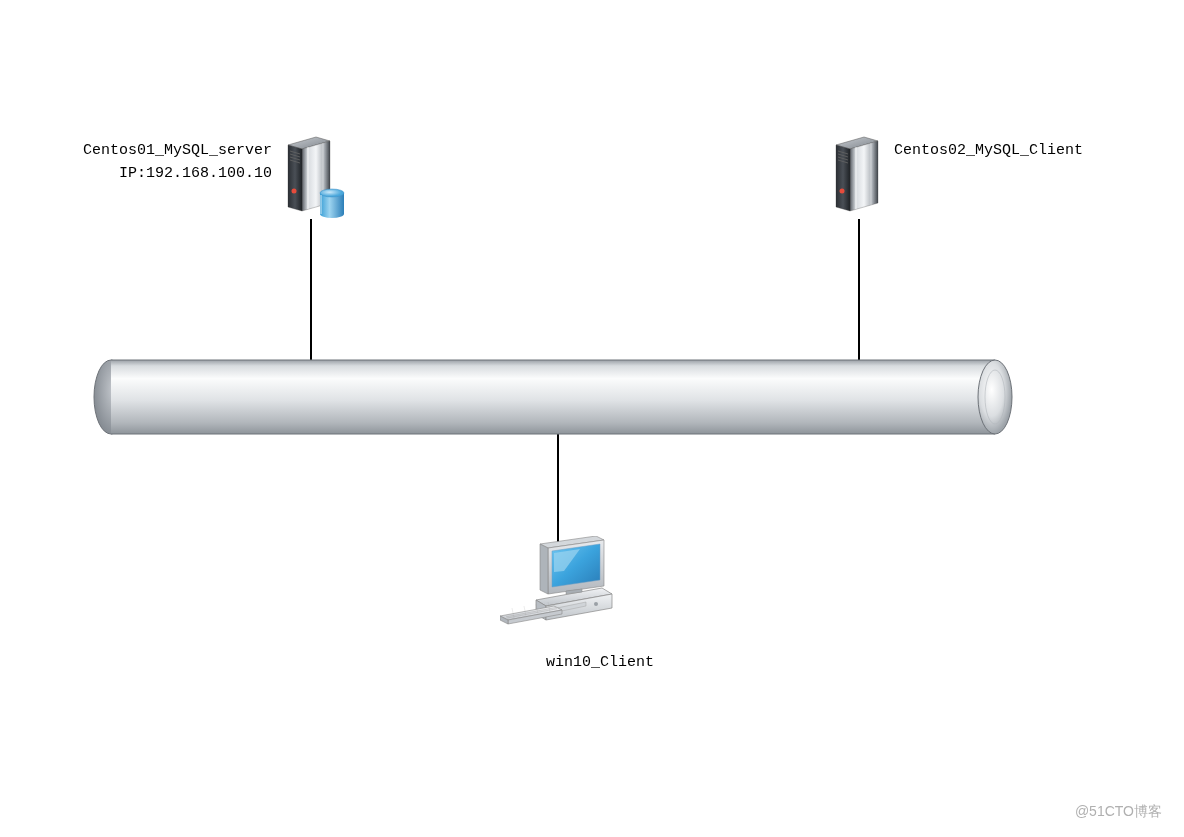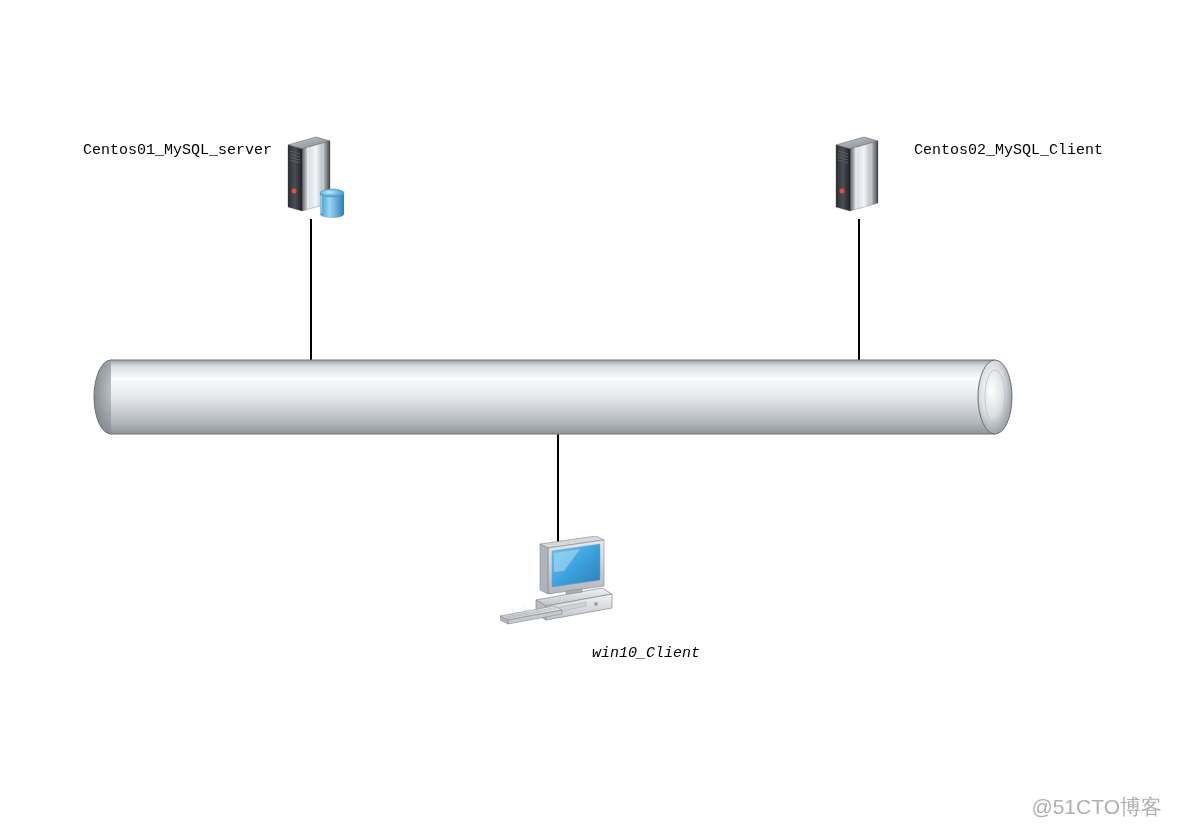--- a/index.html
+++ b/index.html
@@ -75,36 +75,34 @@
       position: absolute;
       top: 135px;
       left: 834px;
     }
     .node-server-right .node-label {
       position: absolute;
       top: 5px;
       left: 60px;
       text-align: right;
       white-space: nowrap;
-      margin-left: 20px;
     }
     
     .node-client-bottom {
       position: absolute;
       top: 536px;
       left: 500px;
     }
     .node-client-bottom .node-label {
       position: absolute;
-      top: 107px;
+      top: 116px;
       left: 0;
       width: 200px;
-      text-align: right;
+      text-align: center;
       white-space: nowrap;
-      font-style: italic;
     }
     
     
     .connector {
       position: absolute;
       background: #000;
     }
     .line-left {
       left: 310px;
       top: 219px;
@@ -132,32 +130,33 @@
       width: 921px;
       height: 78px;
     }
     
     
     .watermark {
       position: absolute;
       bottom: 16px;
       right: 22px;
       color: #b0b0b0;
-      font-size: 21px;
+      font-size: 14px;
       font-family: Arial, sans-serif;
     }
   </style>
 </head>
 <body>
 
 <div class="diagram-container">
 
   <div class="node-server-left">
     <div class="node-label">
       <div>Centos01_MySQL_server</div>
+      <div>IP:192.168.100.10</div>
     </div>
     <div class="server-tower">
       <svg viewBox="0 0 46 80">
         <defs>
           <linearGradient id="towerGrad1" x1="0%" y1="0%" x2="100%" y2="0%">
             <stop offset="0%" stop-color="#5a5f66"></stop>
             <stop offset="20%" stop-color="#d6dade"></stop>
             <stop offset="50%" stop-color="#f3f5f7"></stop>
             <stop offset="80%" stop-color="#a9aeb4"></stop>
             <stop offset="100%" stop-color="#3f444a"></stop>

